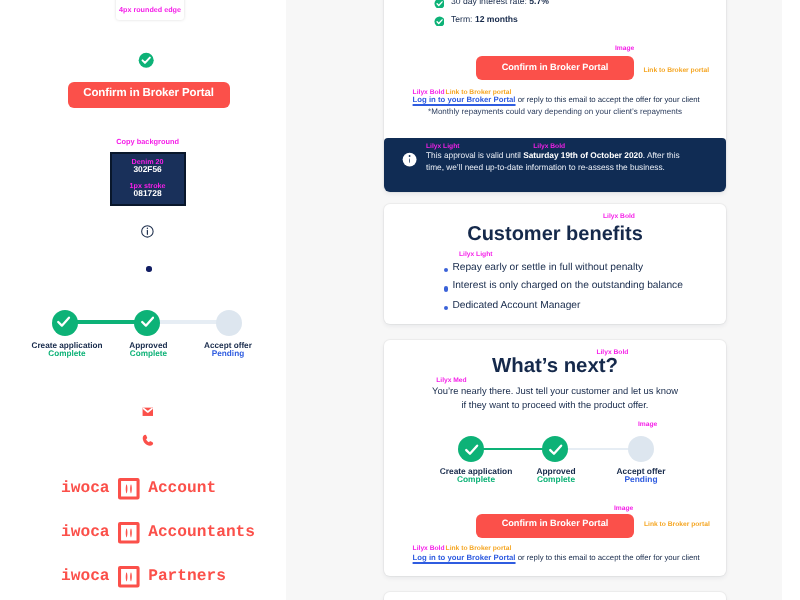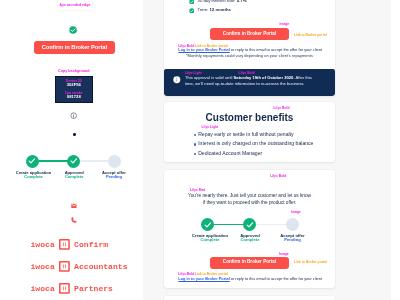--- a/index.html
+++ b/index.html
@@ -47,21 +47,21 @@
   .stp-lab b{display:block;font-weight:700;color:#16294A;}
   .stp-lab i{display:block;font-style:normal;font-weight:700;color:#0DB277;}
   .stp-lab i.pend{color:#2F5CE0;}
 
   
   .logo{position:absolute;white-space:nowrap;color:#FB504A;font-weight:700;}
   .logo .mark{display:inline-block;vertical-align:middle;}
   .logo .wd{display:inline-block;vertical-align:middle;font-family:Liberation Mono, monospace;}
 
   
-  .card{position:absolute;left:164px;width:171px;background:#fff;border-radius:3px;
+  .card{position:absolute;left:192px;width:171px;background:#fff;border-radius:3px;
         box-shadow:0 0 0 .5px rgba(0,0,0,.035),0 1px 2.5px rgba(20,30,60,.07);}
 
   .blt{position:absolute;white-space:nowrap;color:#16294A;line-height:1;}
   .blt b{font-weight:700;color:#16294A;}
 
   .rbtn{position:absolute;background:#FB504A;border-radius:3px;}
   .rbtn span{position:absolute;left:0;right:0;text-align:center;color:#fff;
         font-weight:700;line-height:1;}
 
   .legal{position:absolute;white-space:nowrap;line-height:1;color:#16294A;}
@@ -154,21 +154,21 @@
     </div>
   </div>
 
   <div class="logo" style="left:30.5px;top:239.2px;font-size:8.1px;">
     <span class="wd">iwoca</span>
     <svg class="mark" style="width:10.8px;height:10.8px;margin:0 2.0px" viewBox="0 0 24 24">
       <rect x="1.7" y="1.7" width="20.6" height="20.6" rx="0.6" fill="none" stroke="#FB504A" stroke-width="3.4"></rect>
       <path d="M9.55 6.9 c1.25 1.6 1.25 8.6 0 10.2 c-1.25-1.6-1.25-8.6 0-10.2 z" fill="#FB504A"></path>
       <path d="M14.45 6.9 c1.25 1.6 1.25 8.6 0 10.2 c-1.25-1.6-1.25-8.6 0-10.2 z" fill="#FB504A"></path>
     </svg>
-    <span class="wd">Confirm</span>
+    <span class="wd">Account</span>
   </div>
 
   <div class="logo" style="left:30.5px;top:261.2px;font-size:8.1px;">
     <span class="wd">iwoca</span>
     <svg class="mark" style="width:10.8px;height:10.8px;margin:0 2.0px" viewBox="0 0 24 24">
       <rect x="1.7" y="1.7" width="20.6" height="20.6" rx="0.6" fill="none" stroke="#FB504A" stroke-width="3.4"></rect>
       <path d="M9.55 6.9 c1.25 1.6 1.25 8.6 0 10.2 c-1.25-1.6-1.25-8.6 0-10.2 z" fill="#FB504A"></path>
       <path d="M14.45 6.9 c1.25 1.6 1.25 8.6 0 10.2 c-1.25-1.6-1.25-8.6 0-10.2 z" fill="#FB504A"></path>
     </svg>
     <span class="wd">Accountants</span>
@@ -234,20 +234,21 @@
     <div class="ann" style="left:109.5px;top:5.2px;">Lilyx Bold</div>
     <h2 class="h2" style="top:10.6px;font-size:10.0px;margin:0;">Customer benefits</h2>
     <div class="ann" style="left:37.5px;top:24.2px;">Lilyx Light</div>
     <div class="cbul" style="left:34.2px;top:29.9px;font-size:5.1px;">Repay early or settle in full without penalty</div>
     <div class="cbul" style="left:34.2px;top:39.4px;font-size:5.1px;">Interest is only charged on the outstanding balance</div>
     <div class="cbul" style="left:34.2px;top:48.9px;font-size:5.1px;">Dedicated Account Manager</div>
   </div>
 
   <div class="card" style="top:170px;height:118.2px;">
     <div class="ann" style="left:106.2px;top:4.8px;">Lilyx Bold</div>
+    <h2 class="h2" style="top:9.3px;font-size:10.2px;margin:0;">What’s next?</h2>
     <div class="ann" style="left:26.1px;top:18.7px;">Lilyx Med</div>
     <div class="ctext" style="top:23.1px;font-size:4.72px;">You’re nearly there. Just tell your customer and let us know</div>
     <div class="ctext" style="top:29.8px;font-size:4.72px;">if they want to proceed with the product offer.</div>
 
     <div class="ann" style="left:127px;top:41.3px;">Image</div>
 
     <div class="stepper" style="left:0px;top:45px;width:171px;height:33px;">
       <div class="stp-line" style="left:48px;top:8.6px;width:38px;background:#0DB277;"></div>
       <div class="stp-line" style="left:86px;top:8.6px;width:42px;background:#E6EDF4;"></div>
 

